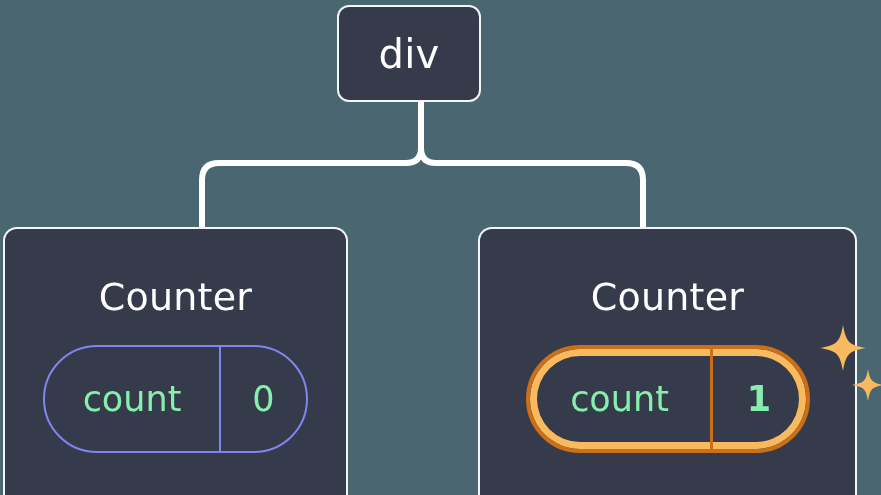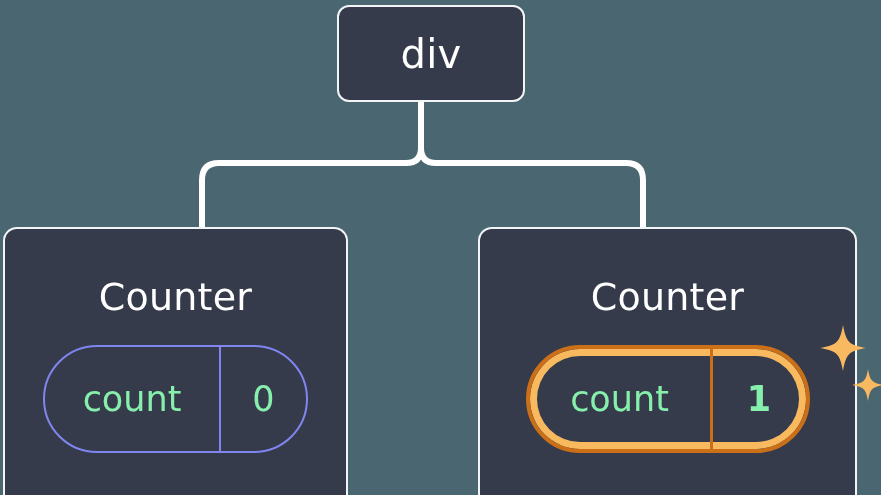--- a/index.html
+++ b/index.html
@@ -35,21 +35,21 @@
     background: #353b4a;
     border: 2px solid #f2f5f7;
     border-radius: 14px;
     display: flex;
     flex-direction: column;
     align-items: center;
   }
   .node-root {
     left: 337px;
     top: 5px;
-    width: 188px;
+    width: 144px;
     height: 97px;
     justify-content: center;
     border-radius: 12px;
   }
   .node-child {
     top: 227px;
     height: 268px;
     border-bottom-left-radius: 0;
     border-bottom-right-radius: 0;
     border-bottom: none;

